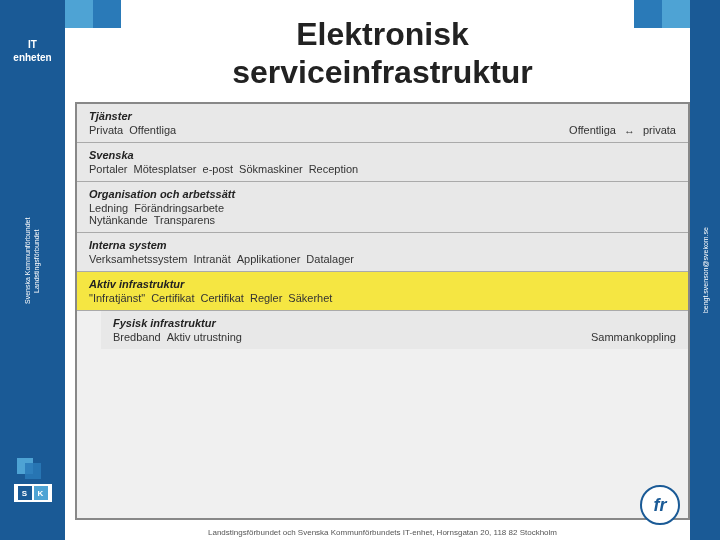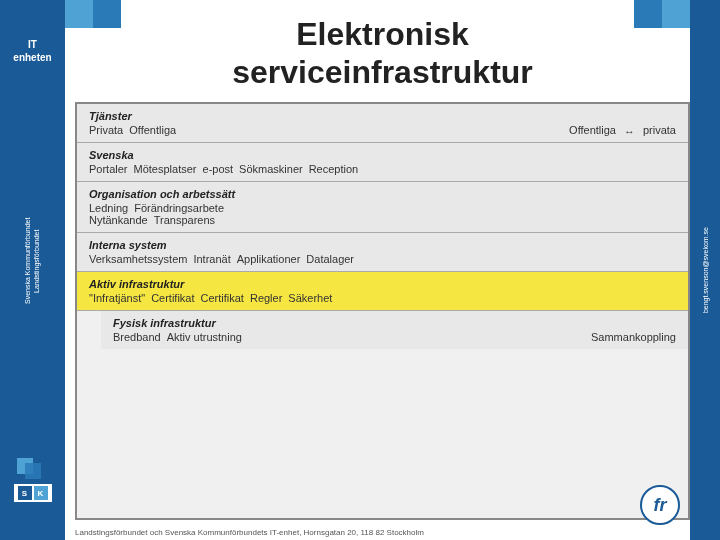--- a/index.html
+++ b/index.html
@@ -132,21 +132,21 @@
     
     .double-arrow {
       display: inline-flex;
       align-items: center;
       font-size: 14px;
       margin: 0 2px;
     }
 
     
     .footer {
-      text-align: left;
+      text-align: center;
       font-size: 8px;
       color: #555555;
       padding: 3px 10px;
       background: #ffffff;
     }
 
     
     .right-strip-text {
       position: absolute;
       right: 0;

